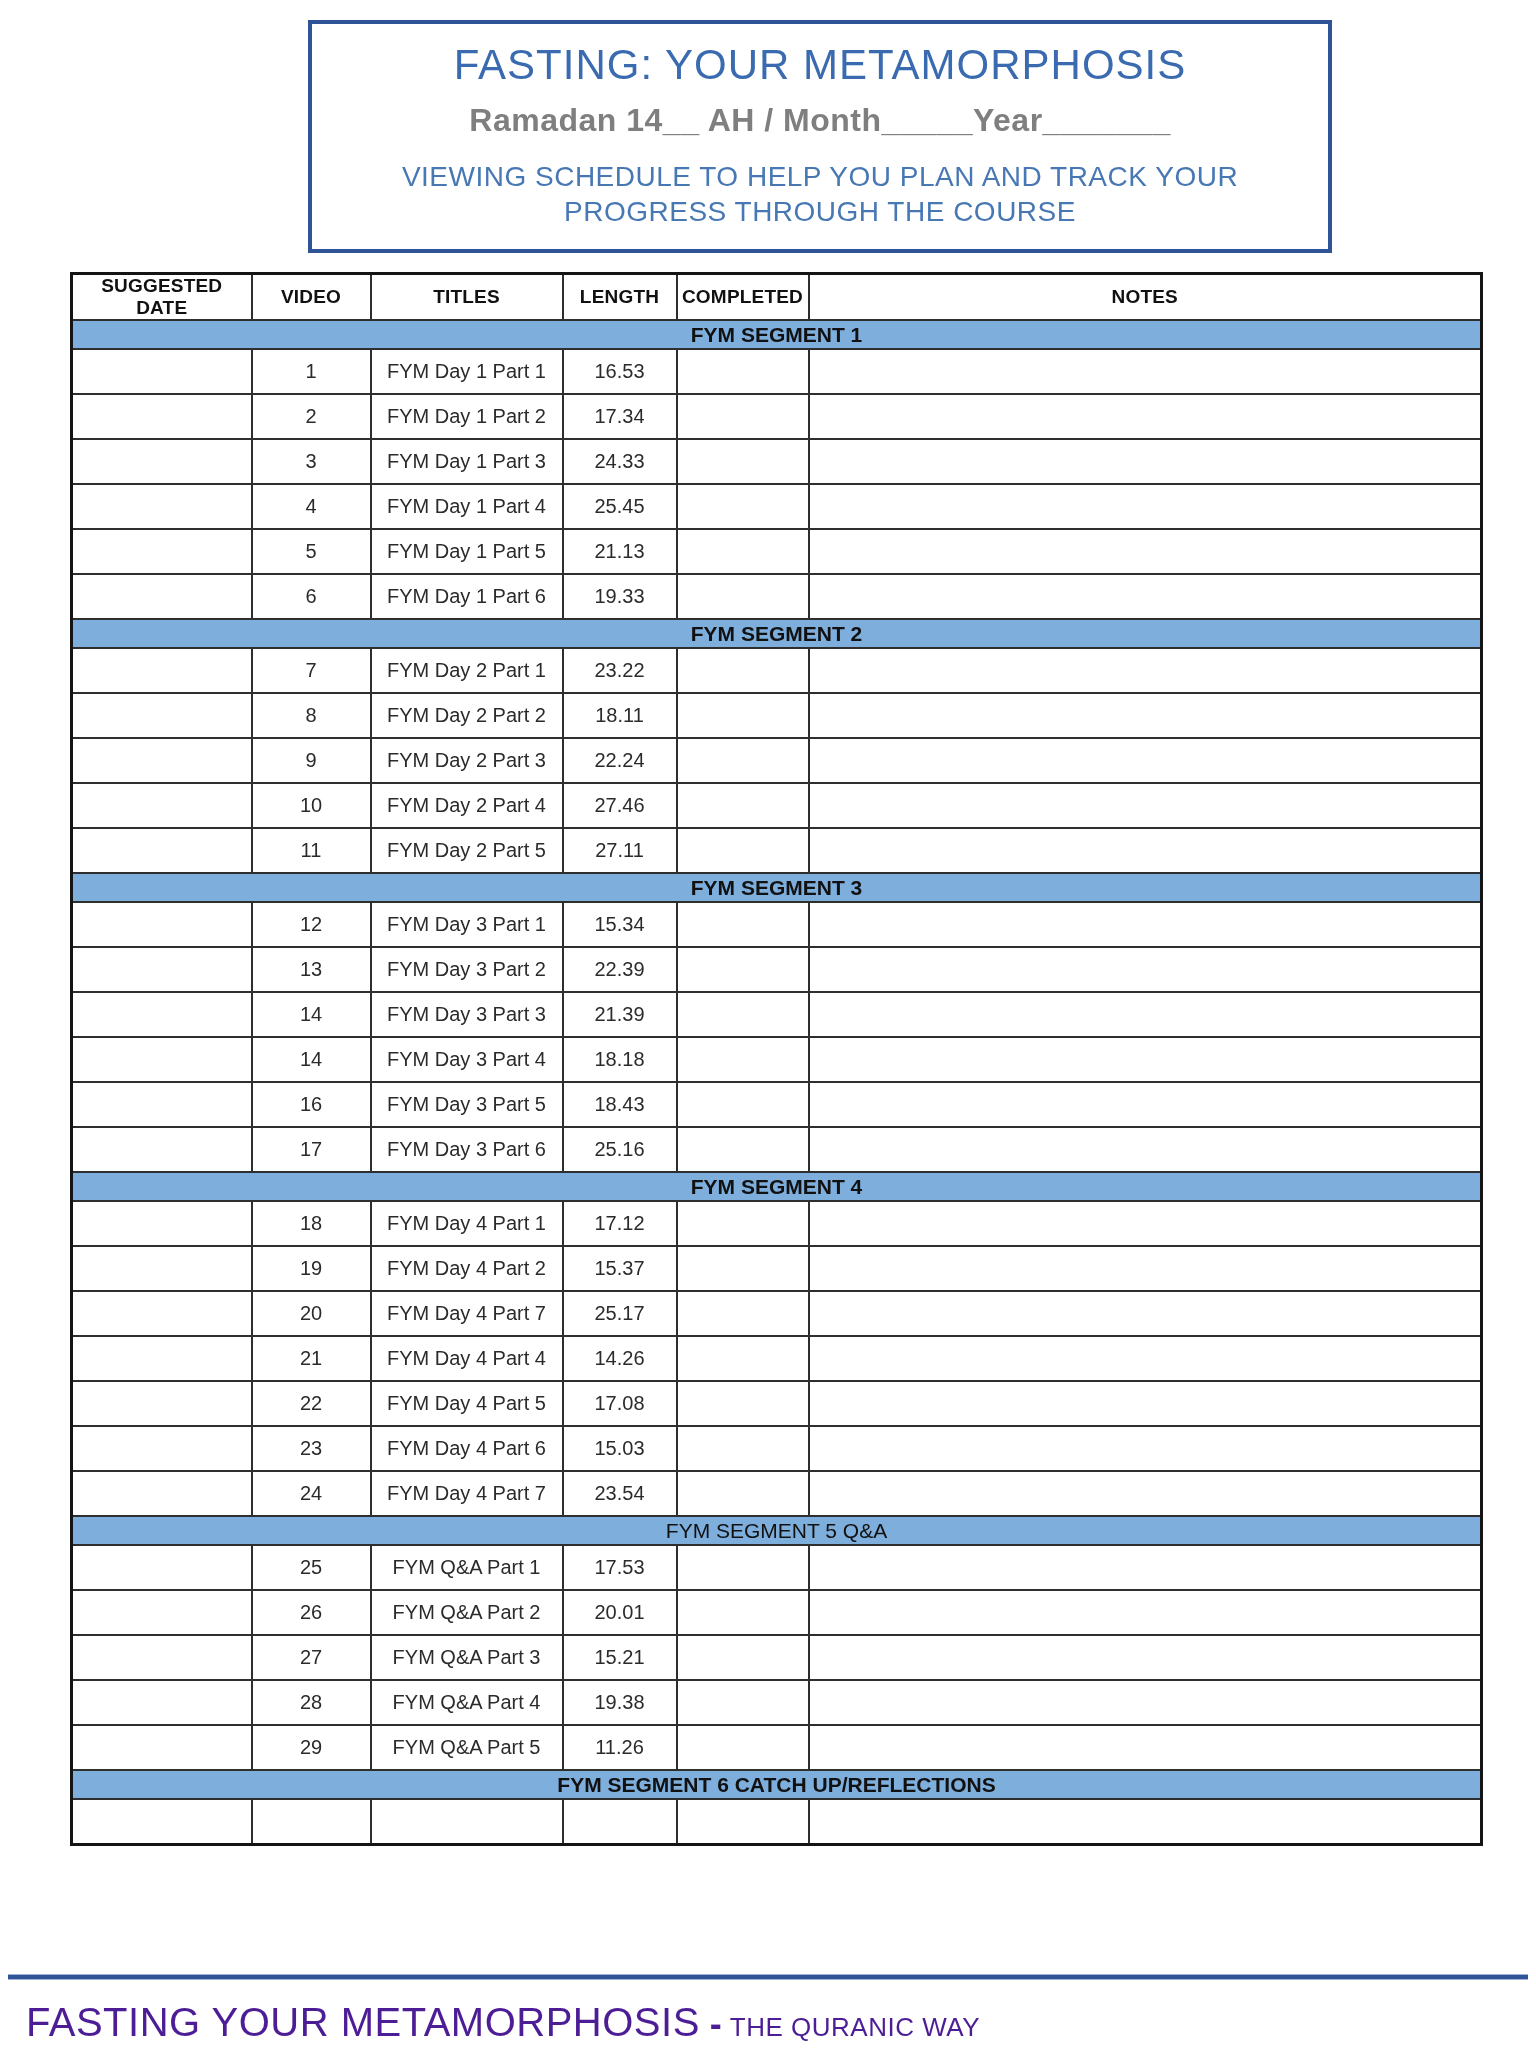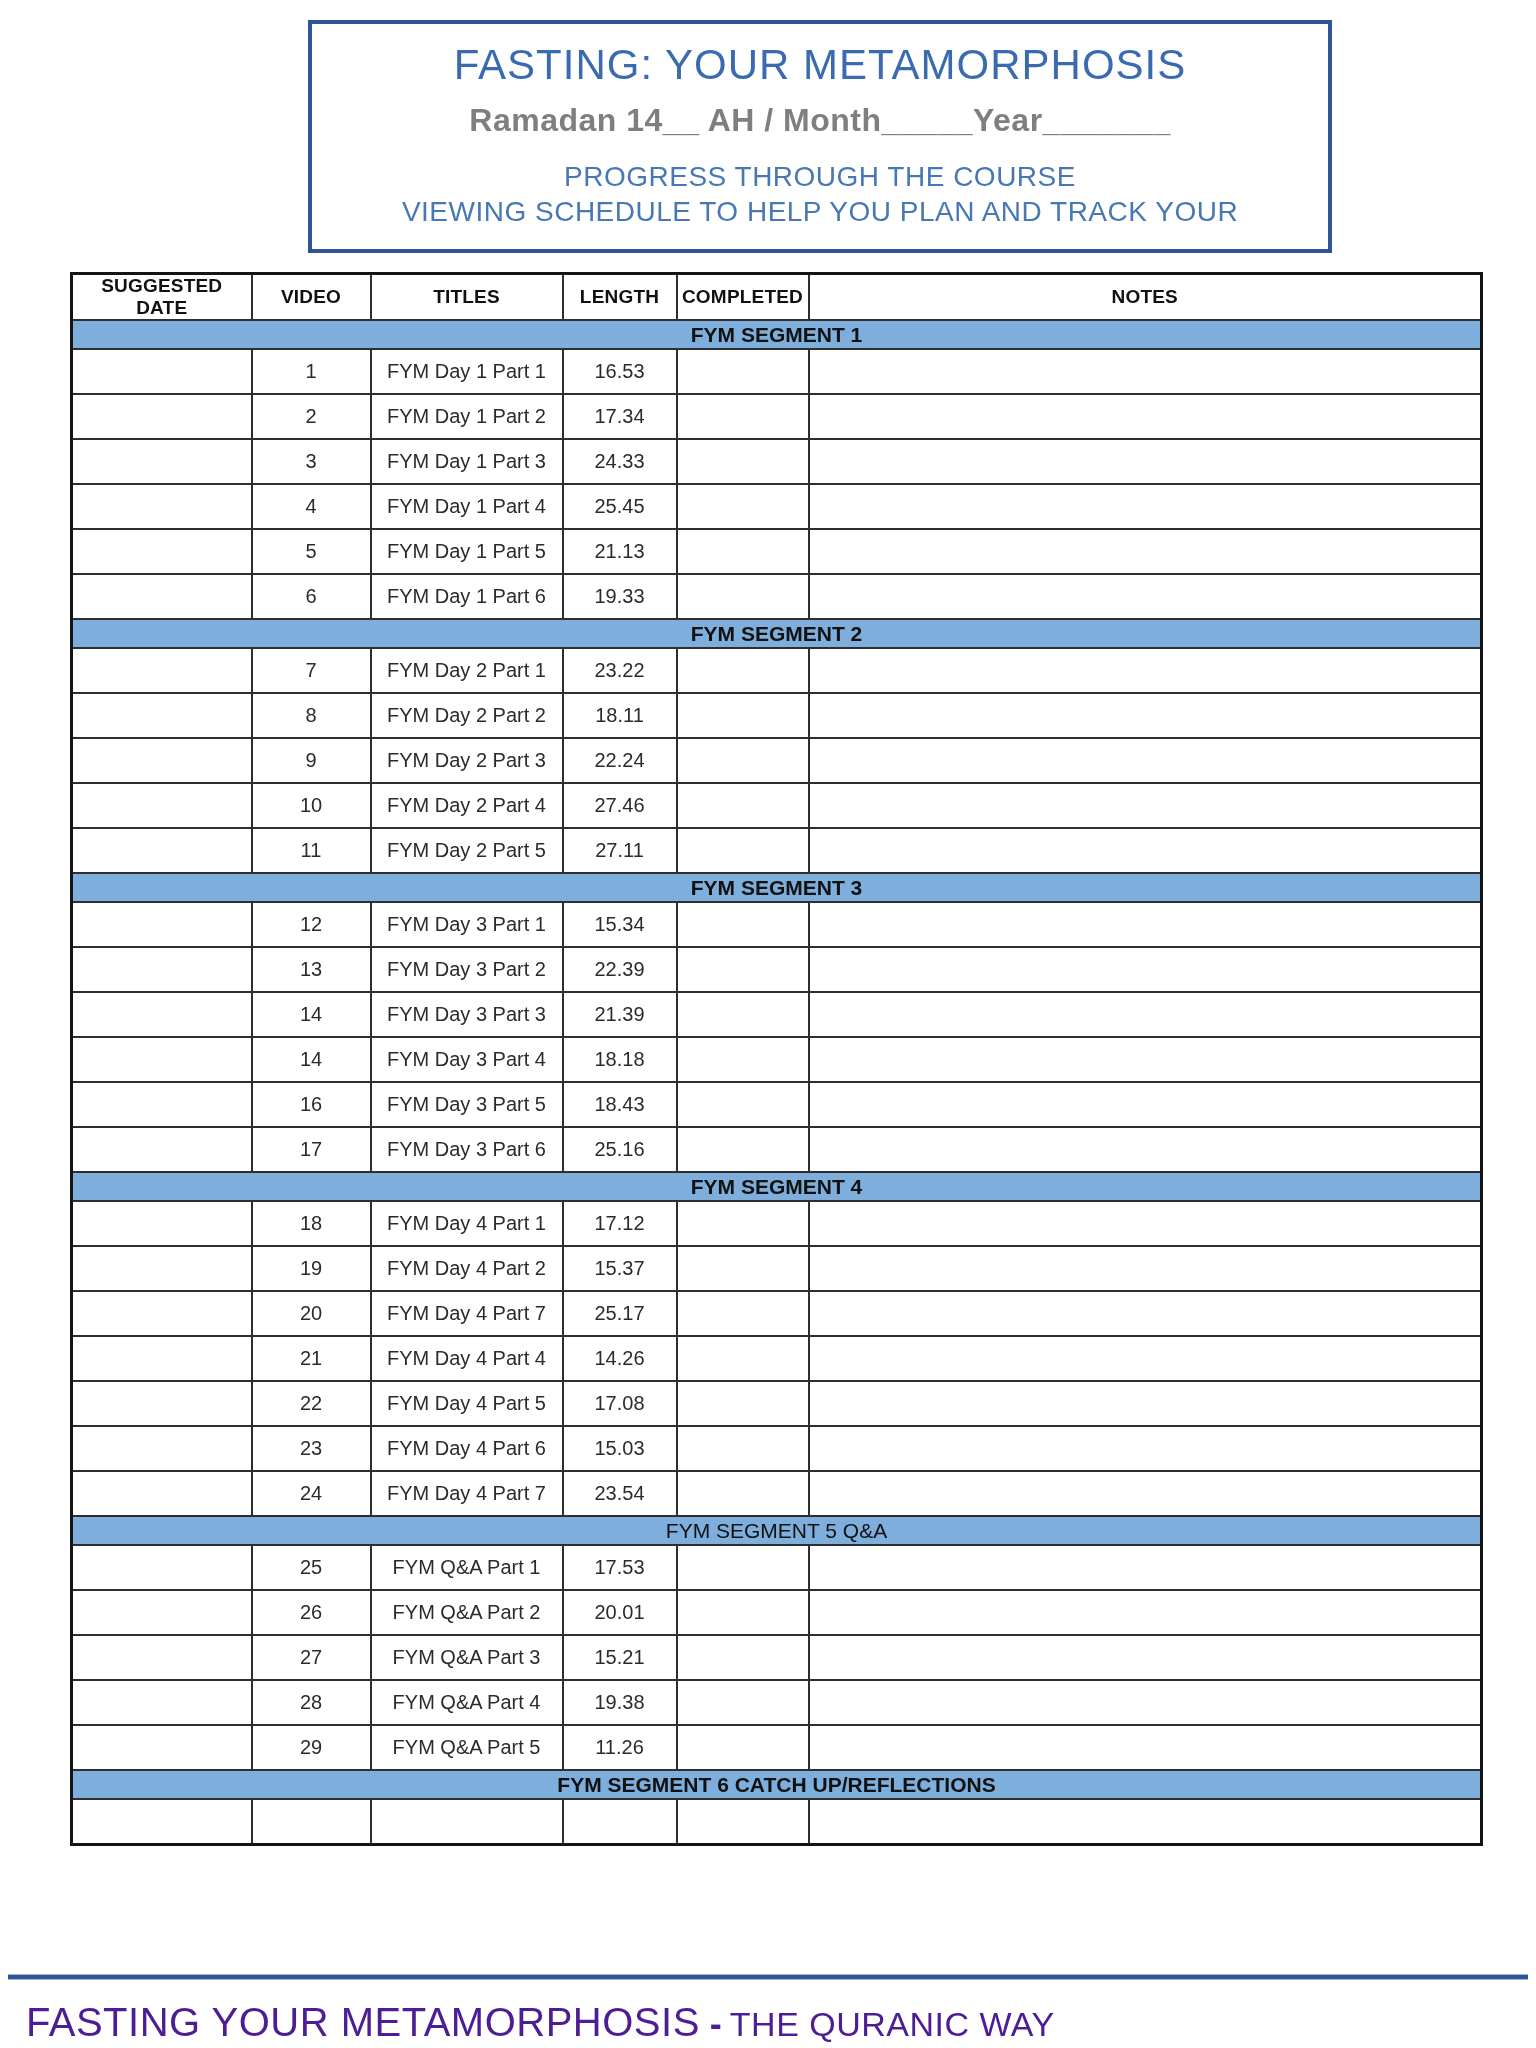--- a/index.html
+++ b/index.html
@@ -104,31 +104,31 @@
     position: absolute;
     left: 26px;
     top: 2000px;
     color: #4c1d95;
     white-space: nowrap;
     display: flex;
     align-items: baseline;
   }
   .footer-brand { font-size: 40px; font-weight: 400; letter-spacing: 0.5px; }
   .footer-dash  { font-size: 36px; font-weight: 700; margin: 0 8px 0 10px; }
-  .footer-tagline { font-size: 34px; font-weight: 400; letter-spacing: 0.5px; }
+  .footer-tagline { font-size: 26px; font-weight: 400; letter-spacing: 0.5px; }
 </style>
 </head>
 <body>
 
 <div class="header-box">
   <div class="main-title">FASTING: YOUR METAMORPHOSIS</div>
   <div class="subtitle">Ramadan 14__ AH / Month_____Year_______</div>
   <div class="description">
+    <div>VIEWING SCHEDULE TO HELP YOU PLAN AND TRACK YOUR</div>
     <div>PROGRESS THROUGH THE COURSE</div>
-    <div>VIEWING SCHEDULE TO HELP YOU PLAN AND TRACK YOUR</div>
   </div>
 </div>
 
 <table class="schedule">
   <colgroup>
     <col style="width:180px">
     <col style="width:119px">
     <col style="width:192px">
     <col style="width:114px">
     <col style="width:132px">

